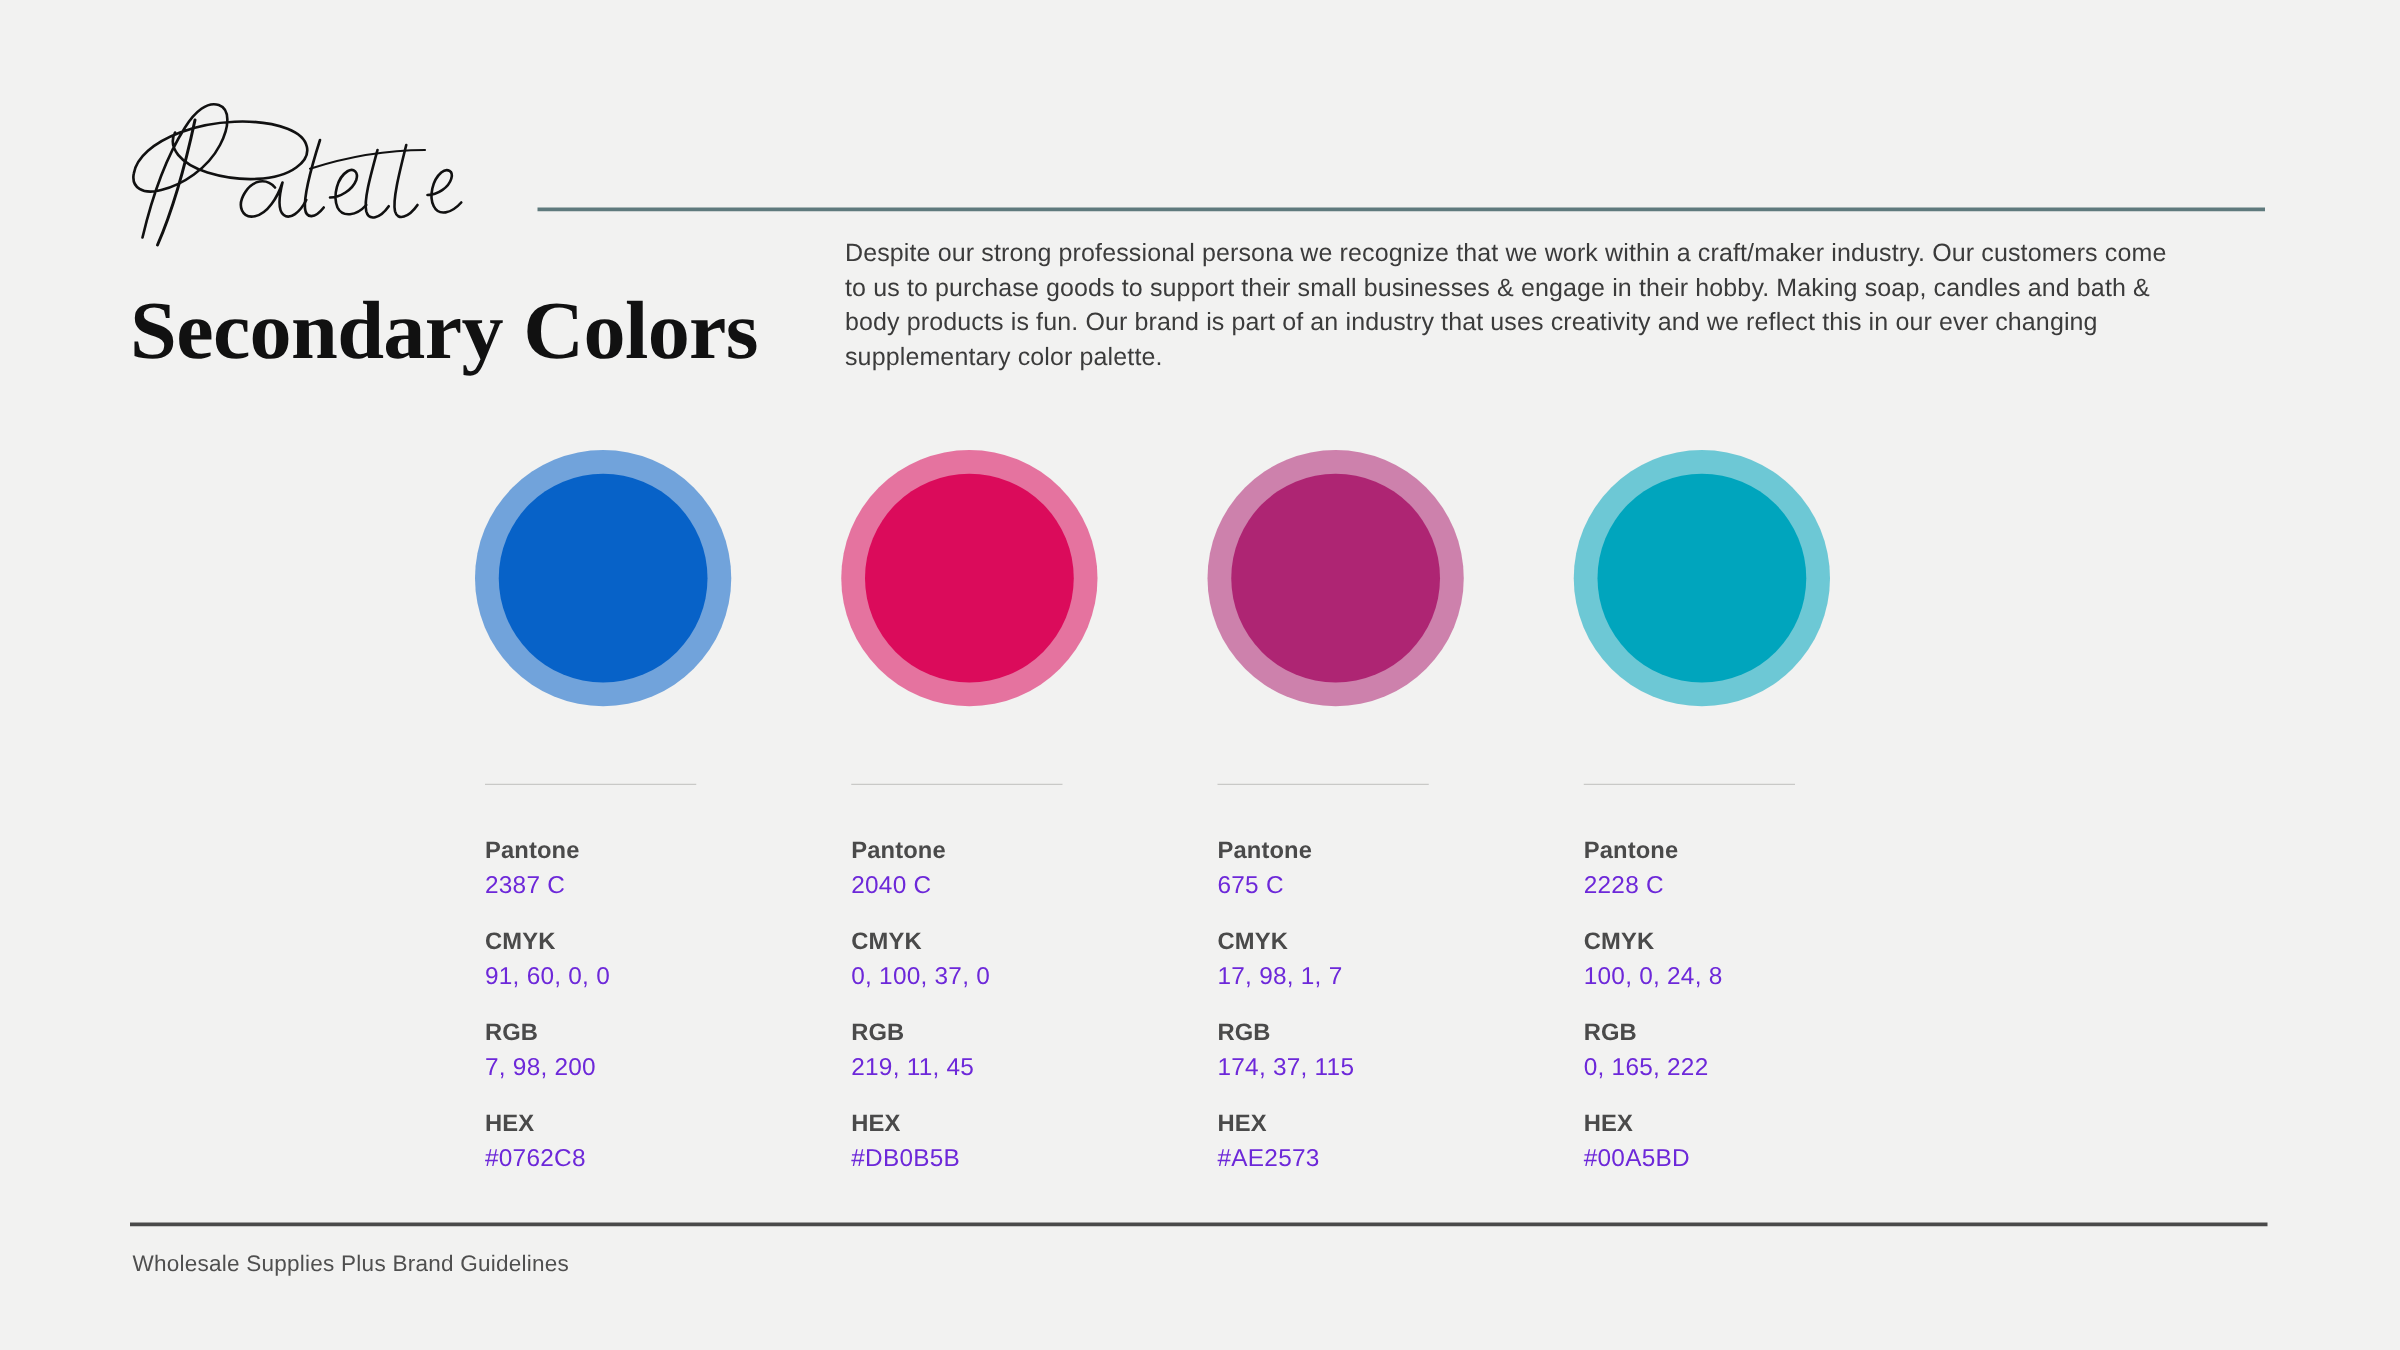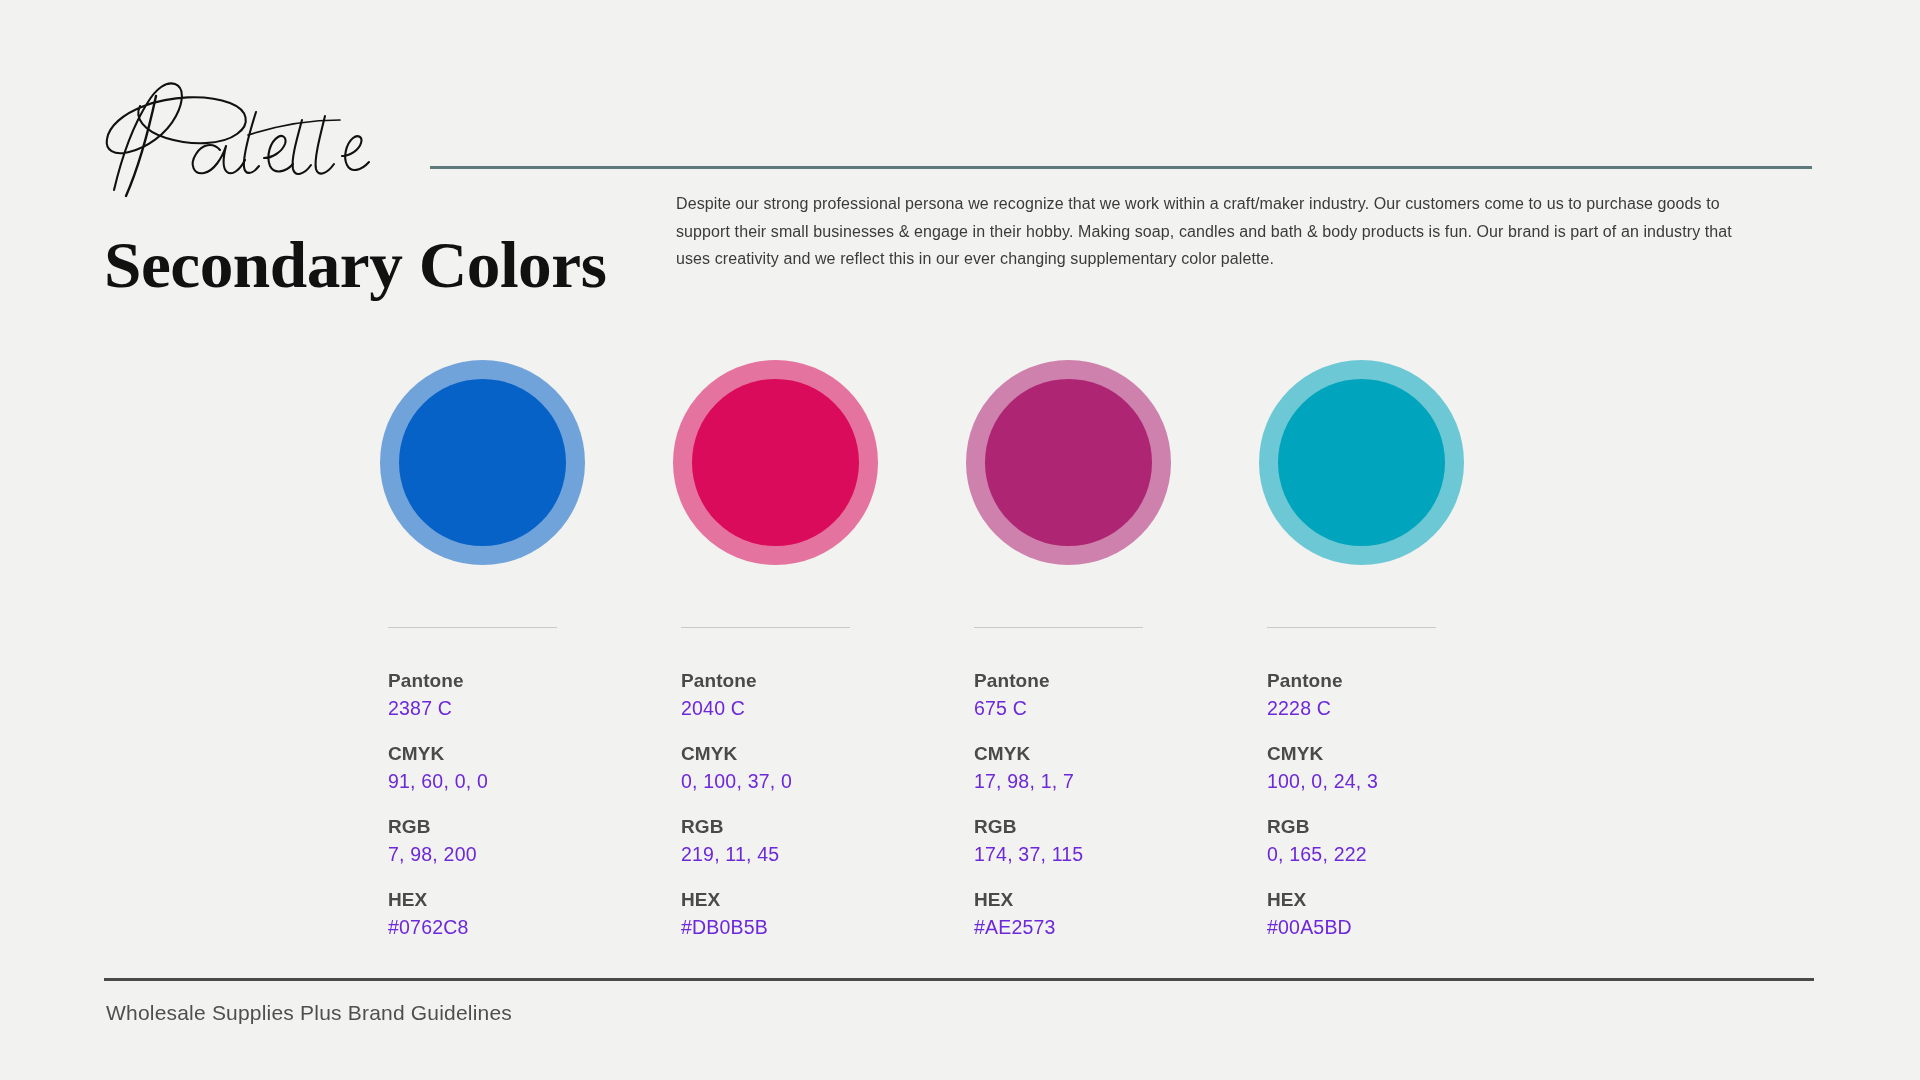--- a/index.html
+++ b/index.html
@@ -55,21 +55,21 @@
     width: 1382px;
     height: 3px;
     background: #5f7a7d;
   }
 
   #intro-paragraph {
     position: absolute;
     left: 676px;
     top: 190px;
     width: 1070px;
-    font-size: 16px;
+    font-size: 20px;
     line-height: 27.5px;
     color: #3b3b3b;
     font-weight: 300;
     letter-spacing: 0.1px;
   }
 
   
   #swatch-grid {
     position: absolute;
     left: 0;
@@ -141,21 +141,21 @@
     left: 104px;
     top: 978px;
     width: 1710px;
     height: 3px;
     background: #4a4a4a;
   }
   #footer-text {
     position: absolute;
     left: 106px;
     top: 1001px;
-    font-size: 21px;
+    font-size: 18px;
     font-weight: 400;
     color: #4f4f4f;
     letter-spacing: 0.2px;
   }
 </style>
 </head>
 <body style="background: rgb(242, 242, 241);">
 
 <div id="header">
 
@@ -273,21 +273,21 @@
       <div class="swatch-core" style="background:#00A5BD"></div>
     </div>
     <div class="swatch-divider"></div>
     <div class="spec-list">
       <div class="spec-row">
         <div class="spec-label">Pantone</div>
         <div class="spec-value">2228 C</div>
       </div>
       <div class="spec-row">
         <div class="spec-label">CMYK</div>
-        <div class="spec-value">100, 0, 24, 3</div>
+        <div class="spec-value">100, 0, 24, 8</div>
       </div>
       <div class="spec-row">
         <div class="spec-label">RGB</div>
         <div class="spec-value">0, 165, 222</div>
       </div>
       <div class="spec-row">
         <div class="spec-label">HEX</div>
         <div class="spec-value">#00A5BD</div>
       </div>
     </div>

